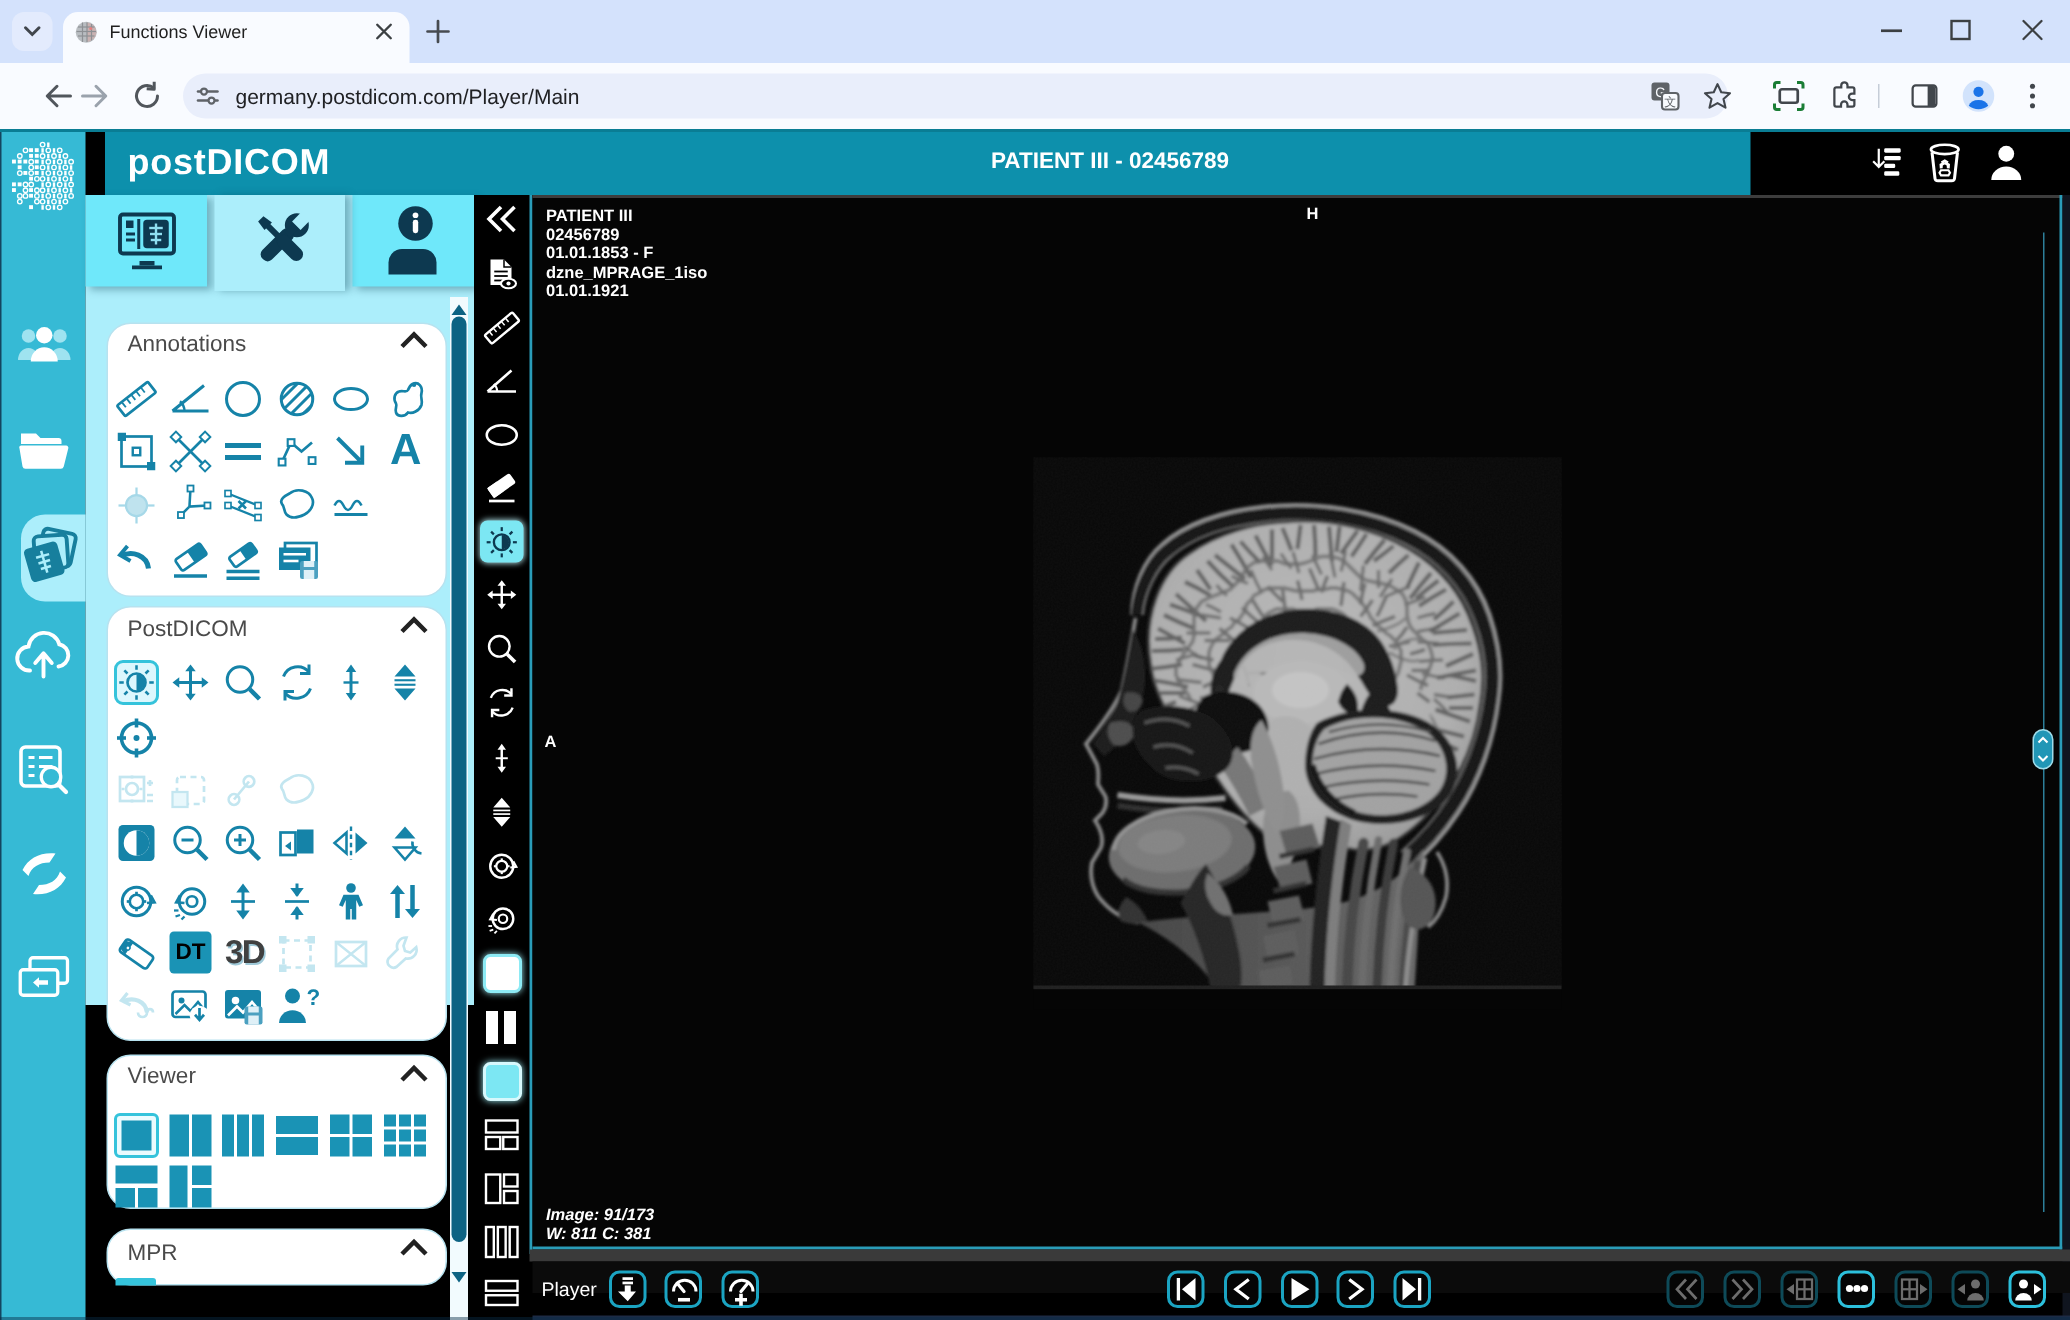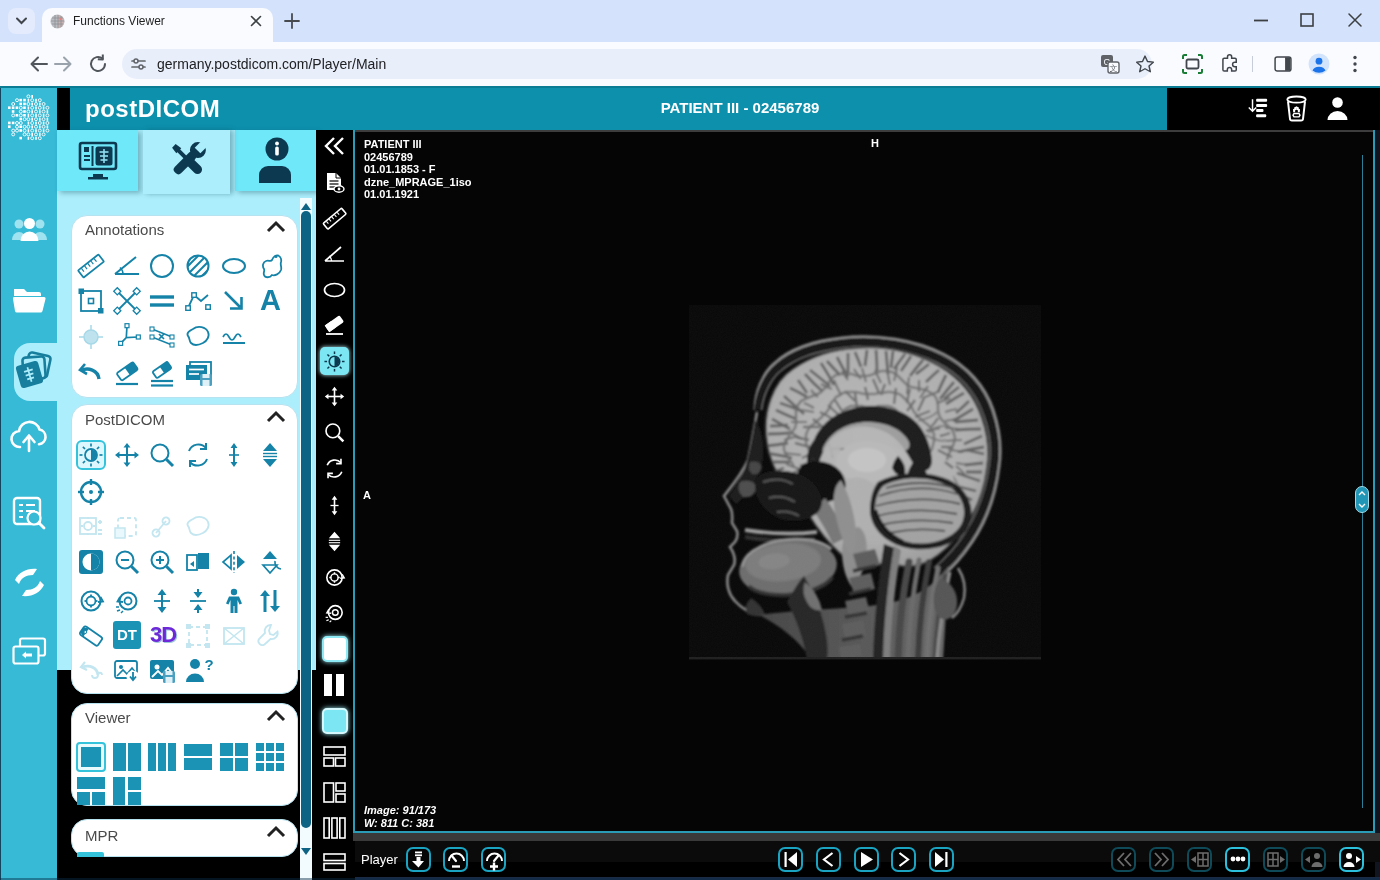--- a/index.html
+++ b/index.html
@@ -695,22 +695,22 @@
         <path d="M18 24 L13 18 H23 Z" fill="#1583a8"></path>
         <rect x="16.5" y="2" width="3" height="18" fill="#1583a8"></rect>
       </svg>
     <svg class="i" style="left:21px;top:493px;" width="26" height="26" viewBox="0 0 26 26">
         <g transform="rotate(35 13 13)">
           <rect x="2" y="8" width="22" height="10" rx="2" fill="none" stroke="#1583a8" stroke-width="1.8"></rect>
           <path d="M2 10 l5 -2 v10 l-5 -2 Z" fill="#1583a8"></path>
           <circle cx="6" cy="13" r="1.4" fill="#fff" stroke="#1583a8"></circle>
         </g>
       </svg>
-    <div style="position:absolute;left:56px;top:491px;width:28px;height:28px;background:#1a93b5;border-radius:3px;color:#ffffff;font-weight:bold;font-size:15px;text-align:center;line-height:28px;">DT</div>
-    <div style="position:absolute;left:91px;top:491px;width:30px;height:28px;color:#6d28d9;font-weight:bold;font-size:22px;text-align:center;line-height:28px;letter-spacing:-1px;text-shadow:1px 1px 0 #9fc9d8;">3D</div>
+    <div style="position:absolute;left:56px;top:491px;width:28px;height:28px;background:#1a93b5;border-radius:3px;color:#000000;font-weight:bold;font-size:15px;text-align:center;line-height:28px;">DT</div>
+    <div style="position:absolute;left:91px;top:491px;width:30px;height:28px;color:#404040;font-weight:bold;font-size:22px;text-align:center;line-height:28px;letter-spacing:-1px;text-shadow:1px 1px 0 #9fc9d8;">3D</div>
     <svg class="i" style="left:128px;top:493px;" width="26" height="26" viewBox="0 0 26 26">
         <rect x="4" y="4" width="18" height="18" fill="none" stroke="#c3e6f0" stroke-width="1.8" stroke-dasharray="4 3"></rect>
         <g fill="#c3e6f0">
           <rect x="1" y="1" width="5" height="5"></rect>
           <rect x="20" y="1" width="5" height="5"></rect>
           <rect x="1" y="20" width="5" height="5"></rect>
           <rect x="20" y="20" width="5" height="5"></rect>
         </g>
       </svg>
     <svg class="i" style="left:164px;top:493px;" width="26" height="26" viewBox="0 0 26 26">

